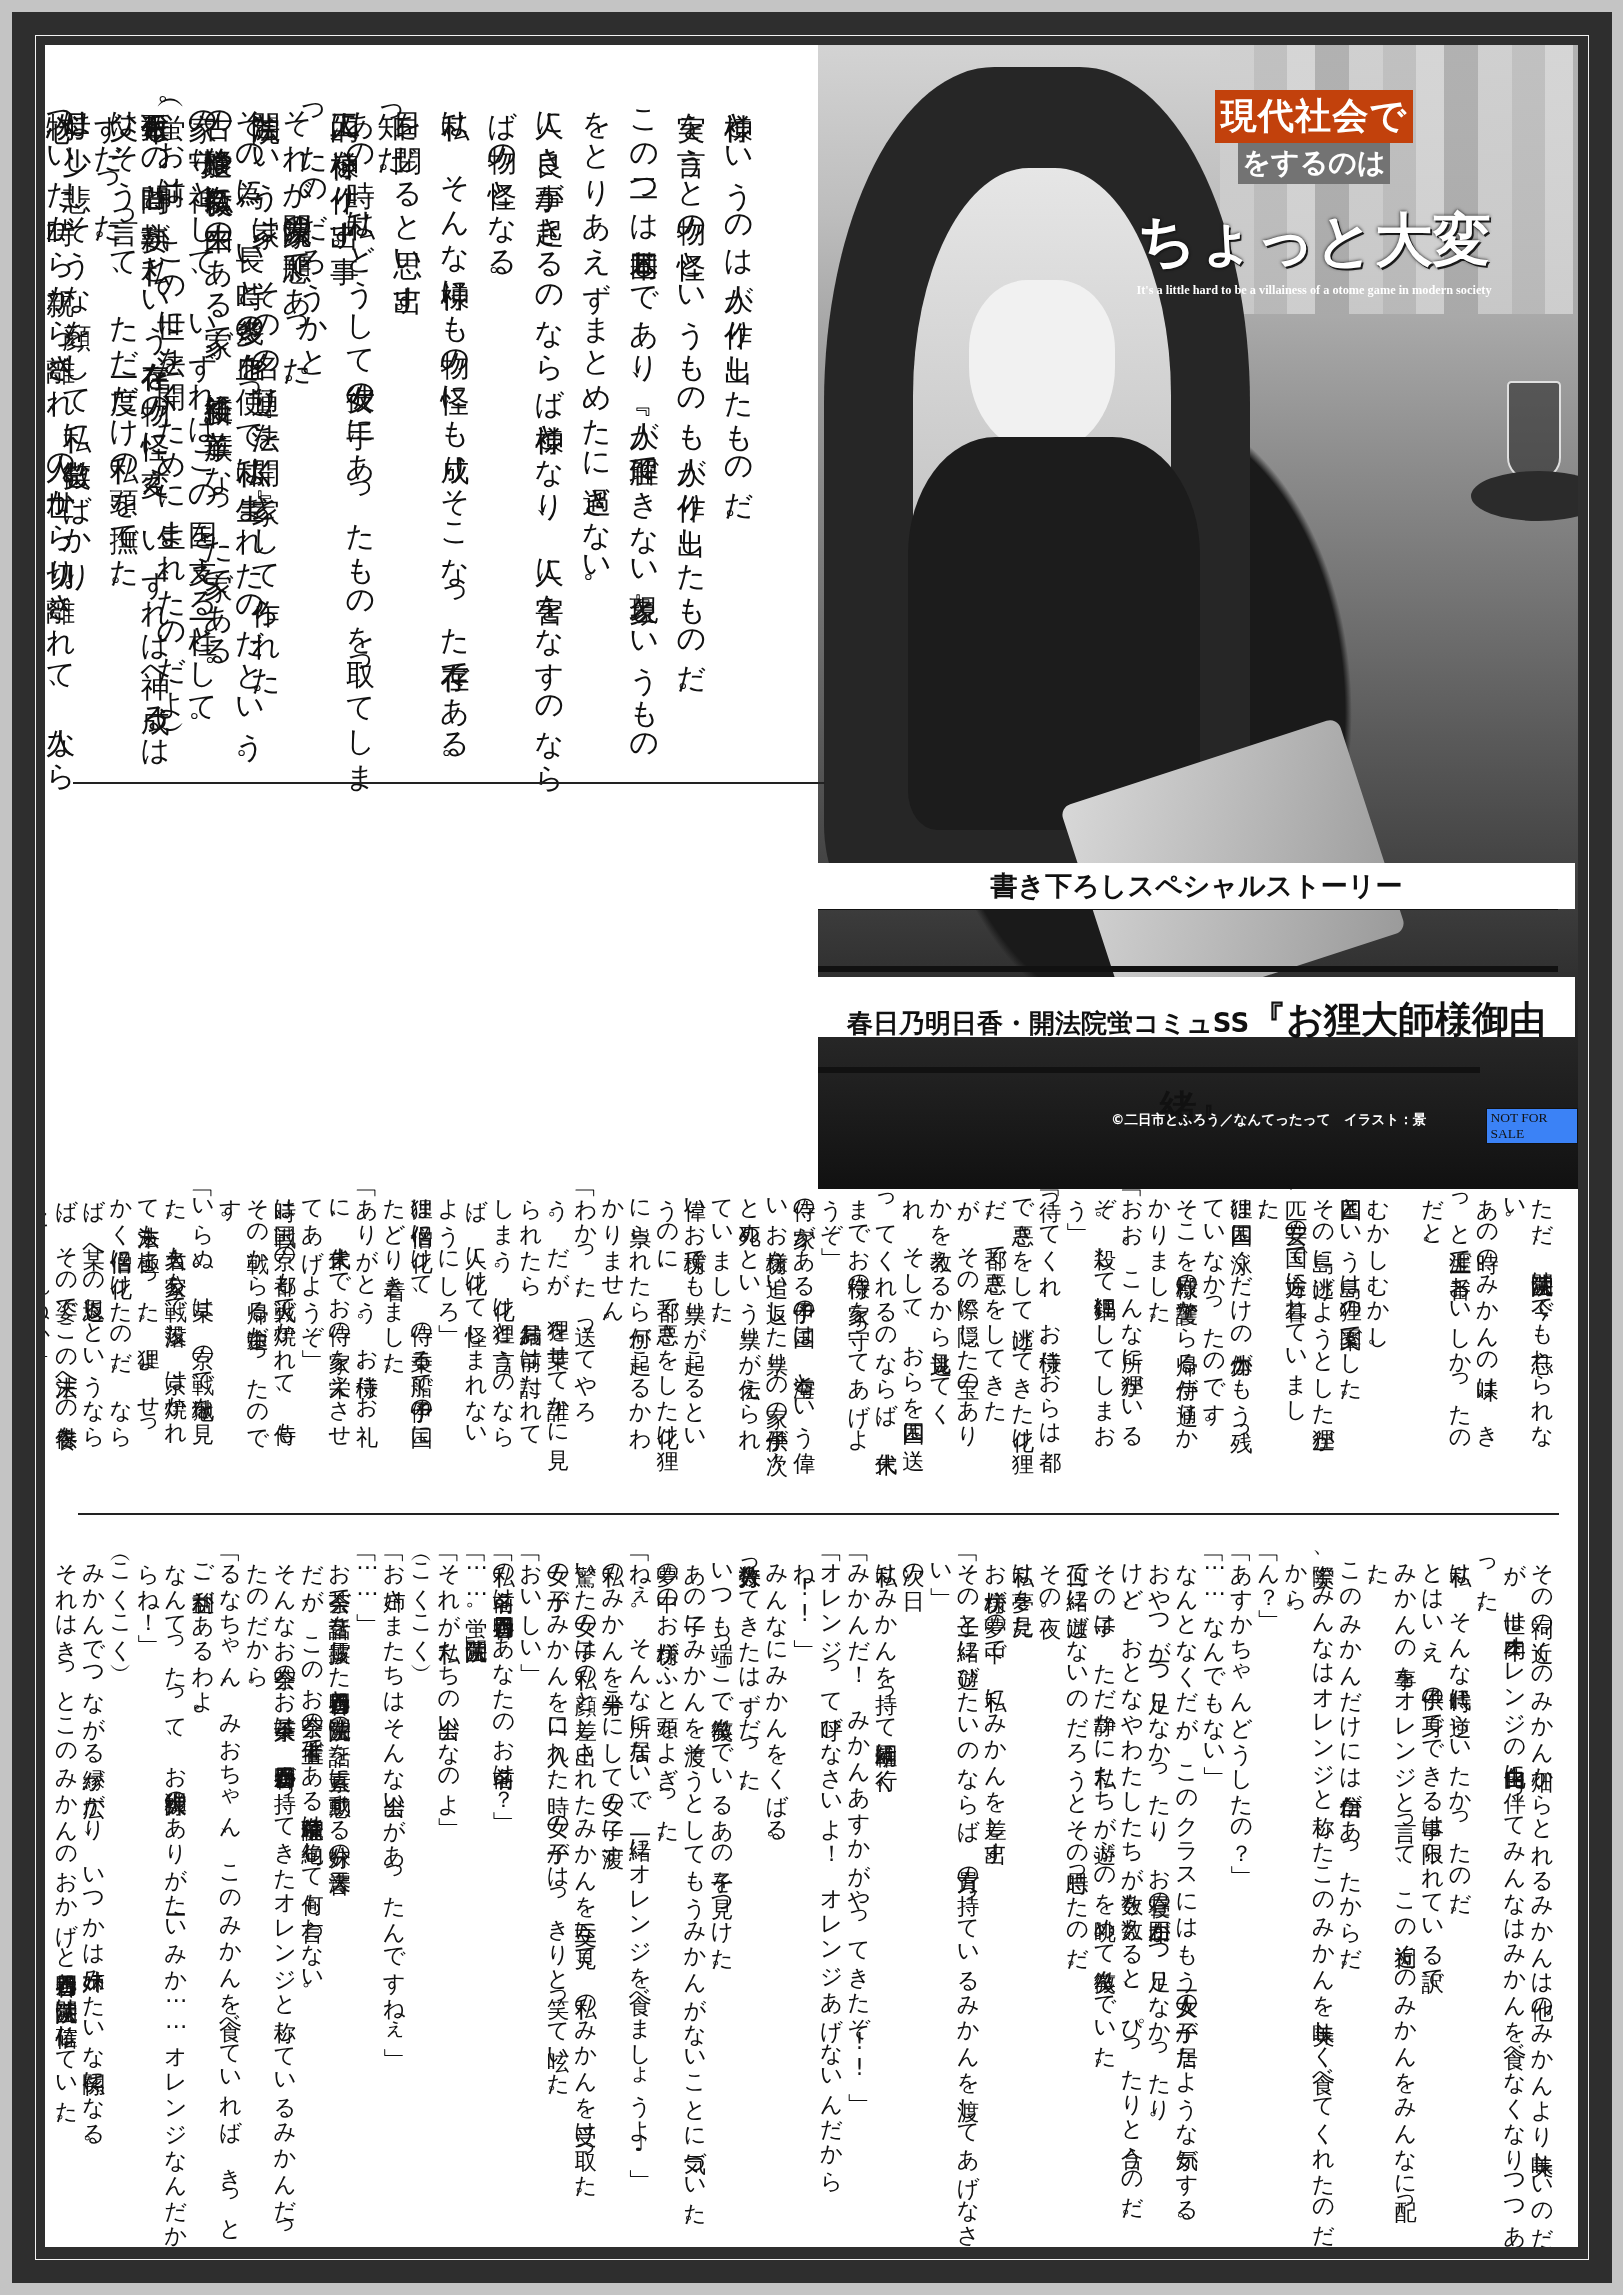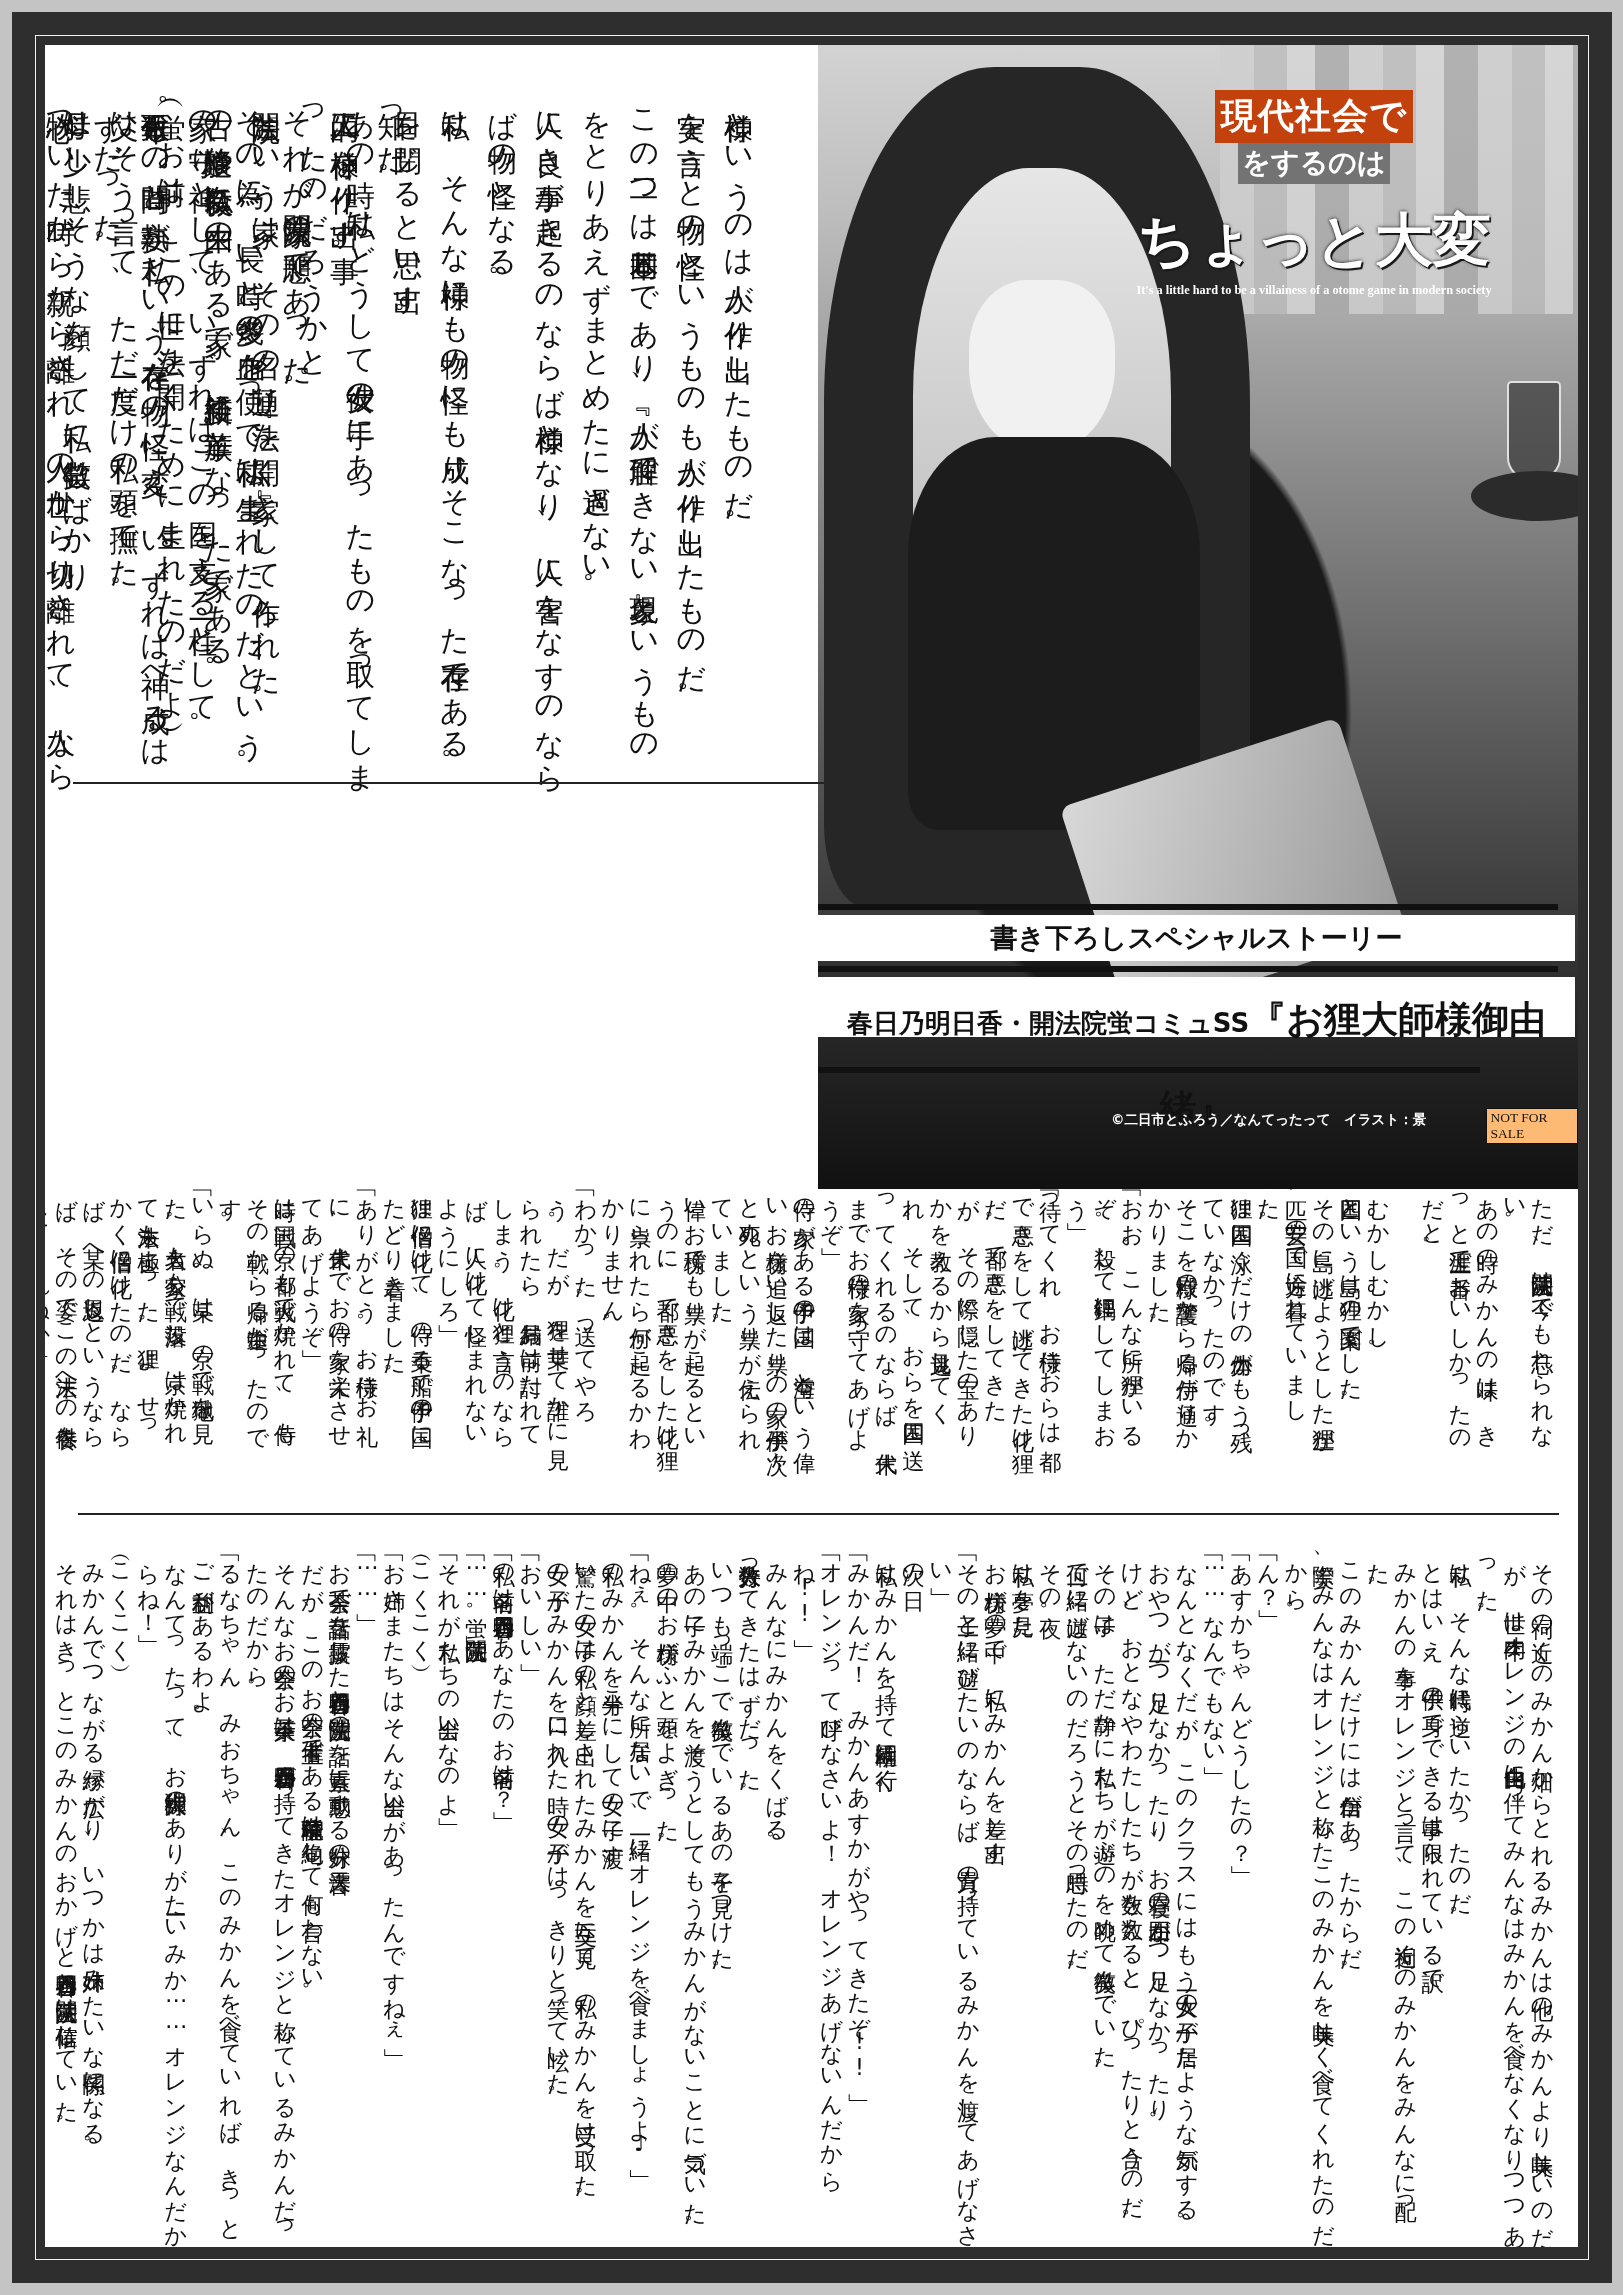--- a/index.html
+++ b/index.html
@@ -29,25 +29,25 @@
   .logo { position:absolute; right:79px; top:45px; width:370px; text-align:center; color:#fff; }
   .logo .l1 { display:inline-block; font-family:"DejaVu Sans",sans-serif; font-weight:bold; font-size:36px; background:#c2410c; color:#fff; padding:2.2px 5.6px; letter-spacing:1.1px; }
   .logo .l2 { display:inline-block; margin-top:5.6px; font-family:"DejaVu Sans",sans-serif; font-weight:bold; font-size:25px; color:#fff; background:#333; padding:1.1px 4.5px; }
   .logo .l3 { font-family:"DejaVu Serif",serif; font-weight:bold; font-size:84px; line-height:1.05; color:#f5f5f5; text-shadow:0 0 3.4px #000, 1.7px 1.7px 0 #222; letter-spacing:-2.2px; }
   .logo .l4 { display:inline-block; font-family:"DejaVu Sans",sans-serif; font-weight:bold; font-size:28px; background:#737373; color:#fff; padding:1.1px 4.5px; }
   .logo .l5 { font-family:"DejaVu Serif",serif; font-weight:bold; font-size:58px; color:#fff; text-shadow:0 0 3.4px #000, 1.7px 1.7px 0 #222;margin-top:18px; }
   .logo .l6 { font-family:"Liberation Serif",serif; font-weight:bold; font-size:12.3px; color:#fff; line-height:1.3; margin-top:3.4px;text-align:center; }
 
   .banner { position:absolute; left:773px; width:757px; background:#fff; text-align:center; color:#111; font-family:"DejaVu Sans",sans-serif; font-weight:bold; }
   .bar { position:absolute; left:773px; height:5.6px; background:#111; }
-  .banner1 { top:870px; height:46px; font-size:27px; line-height:46px; }
+  .banner1 { top:818px; height:46px; font-size:27px; line-height:46px; }
   .banner2 { top:932px; height:60px; font-size:26px; line-height:84px; }
   .banner2 .big { font-family:"DejaVu Serif",serif; font-size:37px; }
   .credit { position:absolute; left:1066px; top:1066px; color:#fff; font-family:"DejaVu Sans",sans-serif; font-weight:bold; font-size:13.5px; }
-  .nfs { position:absolute; left:1441px; top:1063px; border:1.1px solid #111; background:#fdba74; color:#111; font-family:"Liberation Serif",serif; font-size:13.5px; padding:1.1px 3.4px; }
+  .nfs { position:absolute; left:1441px; top:1063px; border:1.1px solid #111; background:#3b82f6; color:#111; font-family:"Liberation Serif",serif; font-size:13.5px; padding:1.1px 3.4px; }
 
   .divider { position:absolute; height:2.2px; background:#222; }
 
   .vtext { position:absolute; writing-mode:vertical-rl; text-orientation:upright; color:#111;
            font-family:"DejaVu Serif","Liberation Serif",serif; line-height:1.63; letter-spacing:1.1px; white-space:pre-wrap; }
   .sec1a { right:816px; top:45px; height:690px; font-size:29px; width:359px; }
   .sec1b { left:11.2px; top:45px; height:690px; font-size:29px; width:359px; }
   .sec2 { right:22.4px; top:1138px; height:269px; font-size:22.4px; width:1492px; line-height:1.22; letter-spacing:0; font-family:"DejaVu Sans","Liberation Sans",sans-serif; }
   .sec3 { right:22.4px; top:1503px; height:695px; font-size:22.4px; width:1514px; line-height:1.22; letter-spacing:0; font-family:"DejaVu Sans","Liberation Sans",sans-serif; }
 </style>

